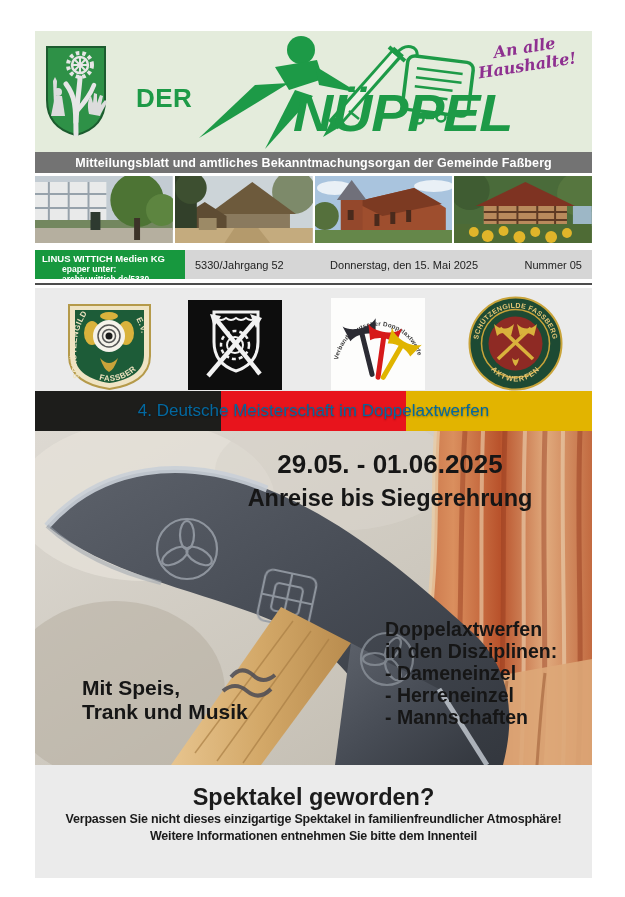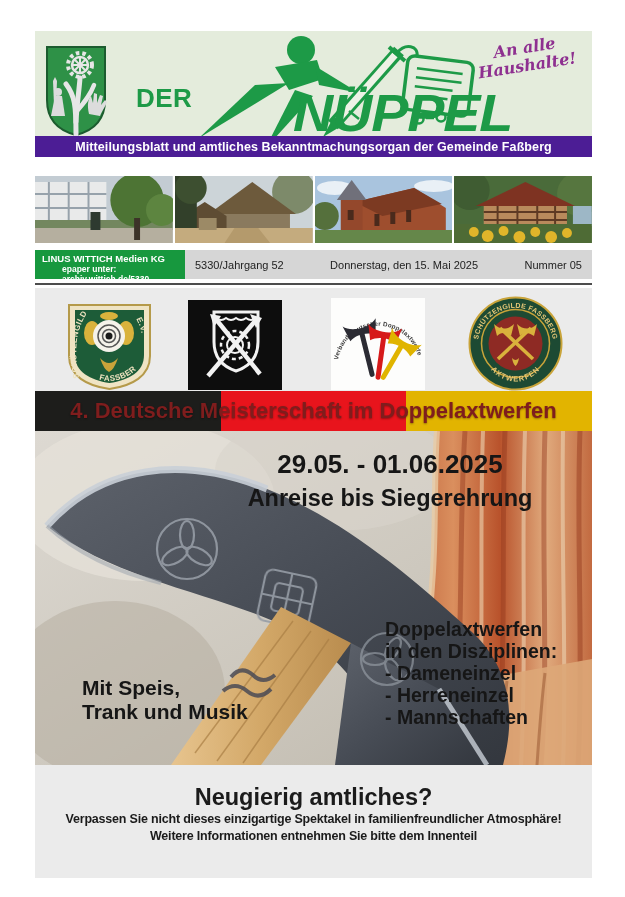--- a/index.html
+++ b/index.html
@@ -13,21 +13,21 @@
   .der{left:101px;top:52px;font-size:26px;font-weight:800;color:#1d9a47;letter-spacing:.5px;}
   .figure{left:148px;top:2px;width:300px;height:116px;}
   .nueppel{left:258px;top:56px;font-size:52px;font-weight:800;font-style:italic;
            color:#1d9a47;letter-spacing:-1px;transform:scaleX(1.07);transform-origin:left top;
            line-height:1;white-space:nowrap;}
   .households{right:6px;top:8px;width:120px;text-align:center;color:#8e3090;
               font-family:"DejaVu Serif",serif;font-style:italic;font-weight:600;
               font-size:16px;line-height:1.15;transform:rotate(-9deg);}
 
   
-  .tagline{left:35px;top:136px;width:557px;height:21px;background:#4c1d95;color:#fff;
+  .tagline{left:35px;top:152px;width:557px;height:21px;background:#737373;color:#fff;
            display:flex;align-items:center;justify-content:center;
            font-size:12.5px;font-weight:700;letter-spacing:.1px;}
 
   
   .photos{left:35px;top:176px;width:557px;height:67px;display:flex;gap:2px;background:#fff;}
   .photo{flex:1;height:100%;overflow:hidden;}
   .photo svg{display:block;width:100%;height:100%;}
 
   
   .infobar{left:35px;top:250px;width:557px;height:29px;background:#d6d6d6;display:flex;}
@@ -39,22 +39,22 @@
   .divider{left:35px;top:283px;width:557px;height:2px;background:#4d4d4d;}
 
   
   .flyer{left:35px;top:288px;width:557px;height:590px;background:#ebebeb;}
   .logo{position:absolute;}
   .logo svg{display:block;width:100%;height:100%;}
 
   .banner{position:absolute;left:0;top:103px;width:557px;height:40px;display:flex;}
   .stripe{flex:1;height:100%;}
   .banner-title{position:absolute;left:0;top:0;width:100%;height:100%;
-                display:flex;align-items:center;justify-content:center;color:#7f1d1d;
-                font-size:22px;font-weight:700;text-shadow:0 1px 2px rgba(0,0,0,.35);
+                display:flex;align-items:center;justify-content:center;color:#0369a1;
+                font-size:17px;font-weight:400;text-shadow:0 1px 2px rgba(0,0,0,.35);
                 white-space:nowrap;}
 
   .hero{position:absolute;left:0;top:143px;width:557px;height:334px;}
   .hero svg{display:block;}
 
   .flyer-footer{position:absolute;left:0;top:477px;width:557px;height:113px;text-align:center;color:#1b1b1b;}
   .ff-head{margin-top:19px;font-size:23.5px;font-weight:800;}
   .ff-lines{font-size:12.5px;font-weight:700;line-height:17px;letter-spacing:-.2px;}
 </style>
 </head>
@@ -429,20 +429,20 @@
           <text x="350" y="249" font-size="19.5">- Dameneinzel</text>
           <text x="350" y="271" font-size="19.5">- Herreneinzel</text>
           <text x="350" y="293" font-size="19.5">- Mannschaften</text>
           <text x="47" y="264" font-size="21">Mit Speis,</text>
           <text x="47" y="288" font-size="21">Trank und Musik</text>
         </g>
       </svg>
     </div>
 
     <div class="flyer-footer">
-      <div class="ff-head">Neugierig amtliches?</div>
+      <div class="ff-head">Spektakel geworden?</div>
       <div class="ff-lines">
         <div>Verpassen Sie nicht dieses einzigartige Spektakel in familienfreundlicher Atmosphäre!</div>
         <div>Weitere Informationen entnehmen Sie bitte dem Innenteil</div>
       </div>
     </div>
   </div>
 </div>
 
 </body></html>

